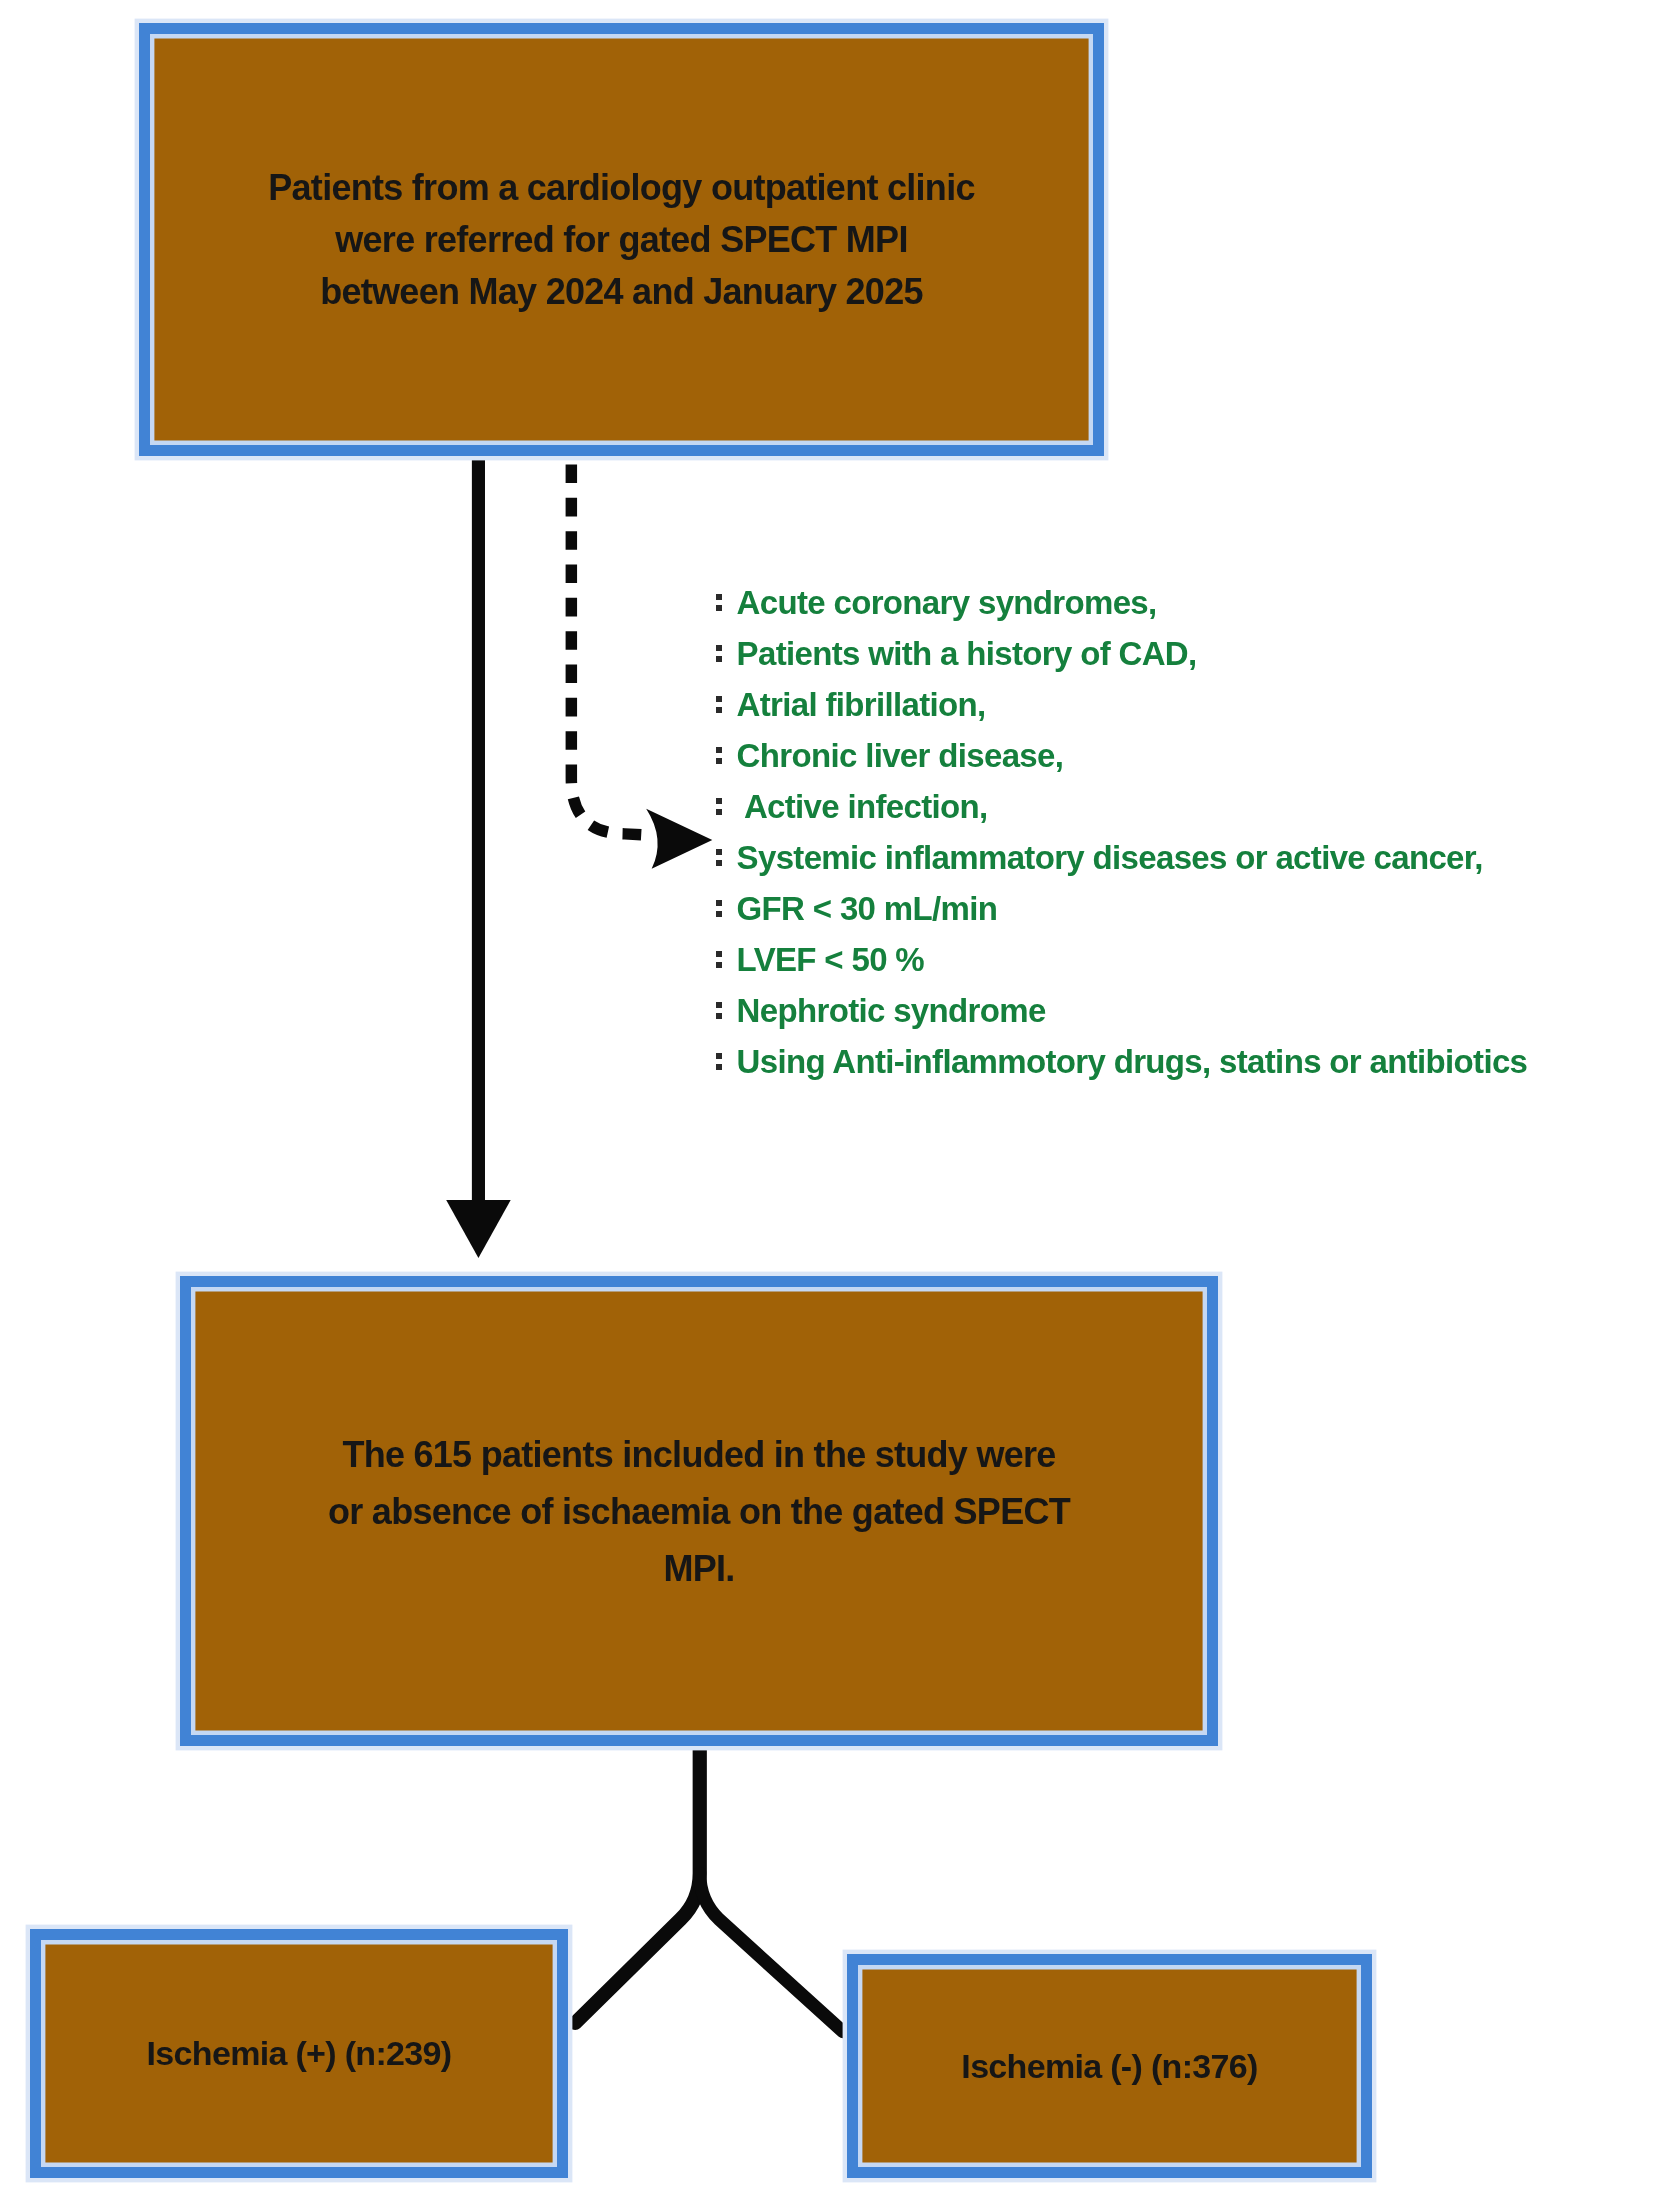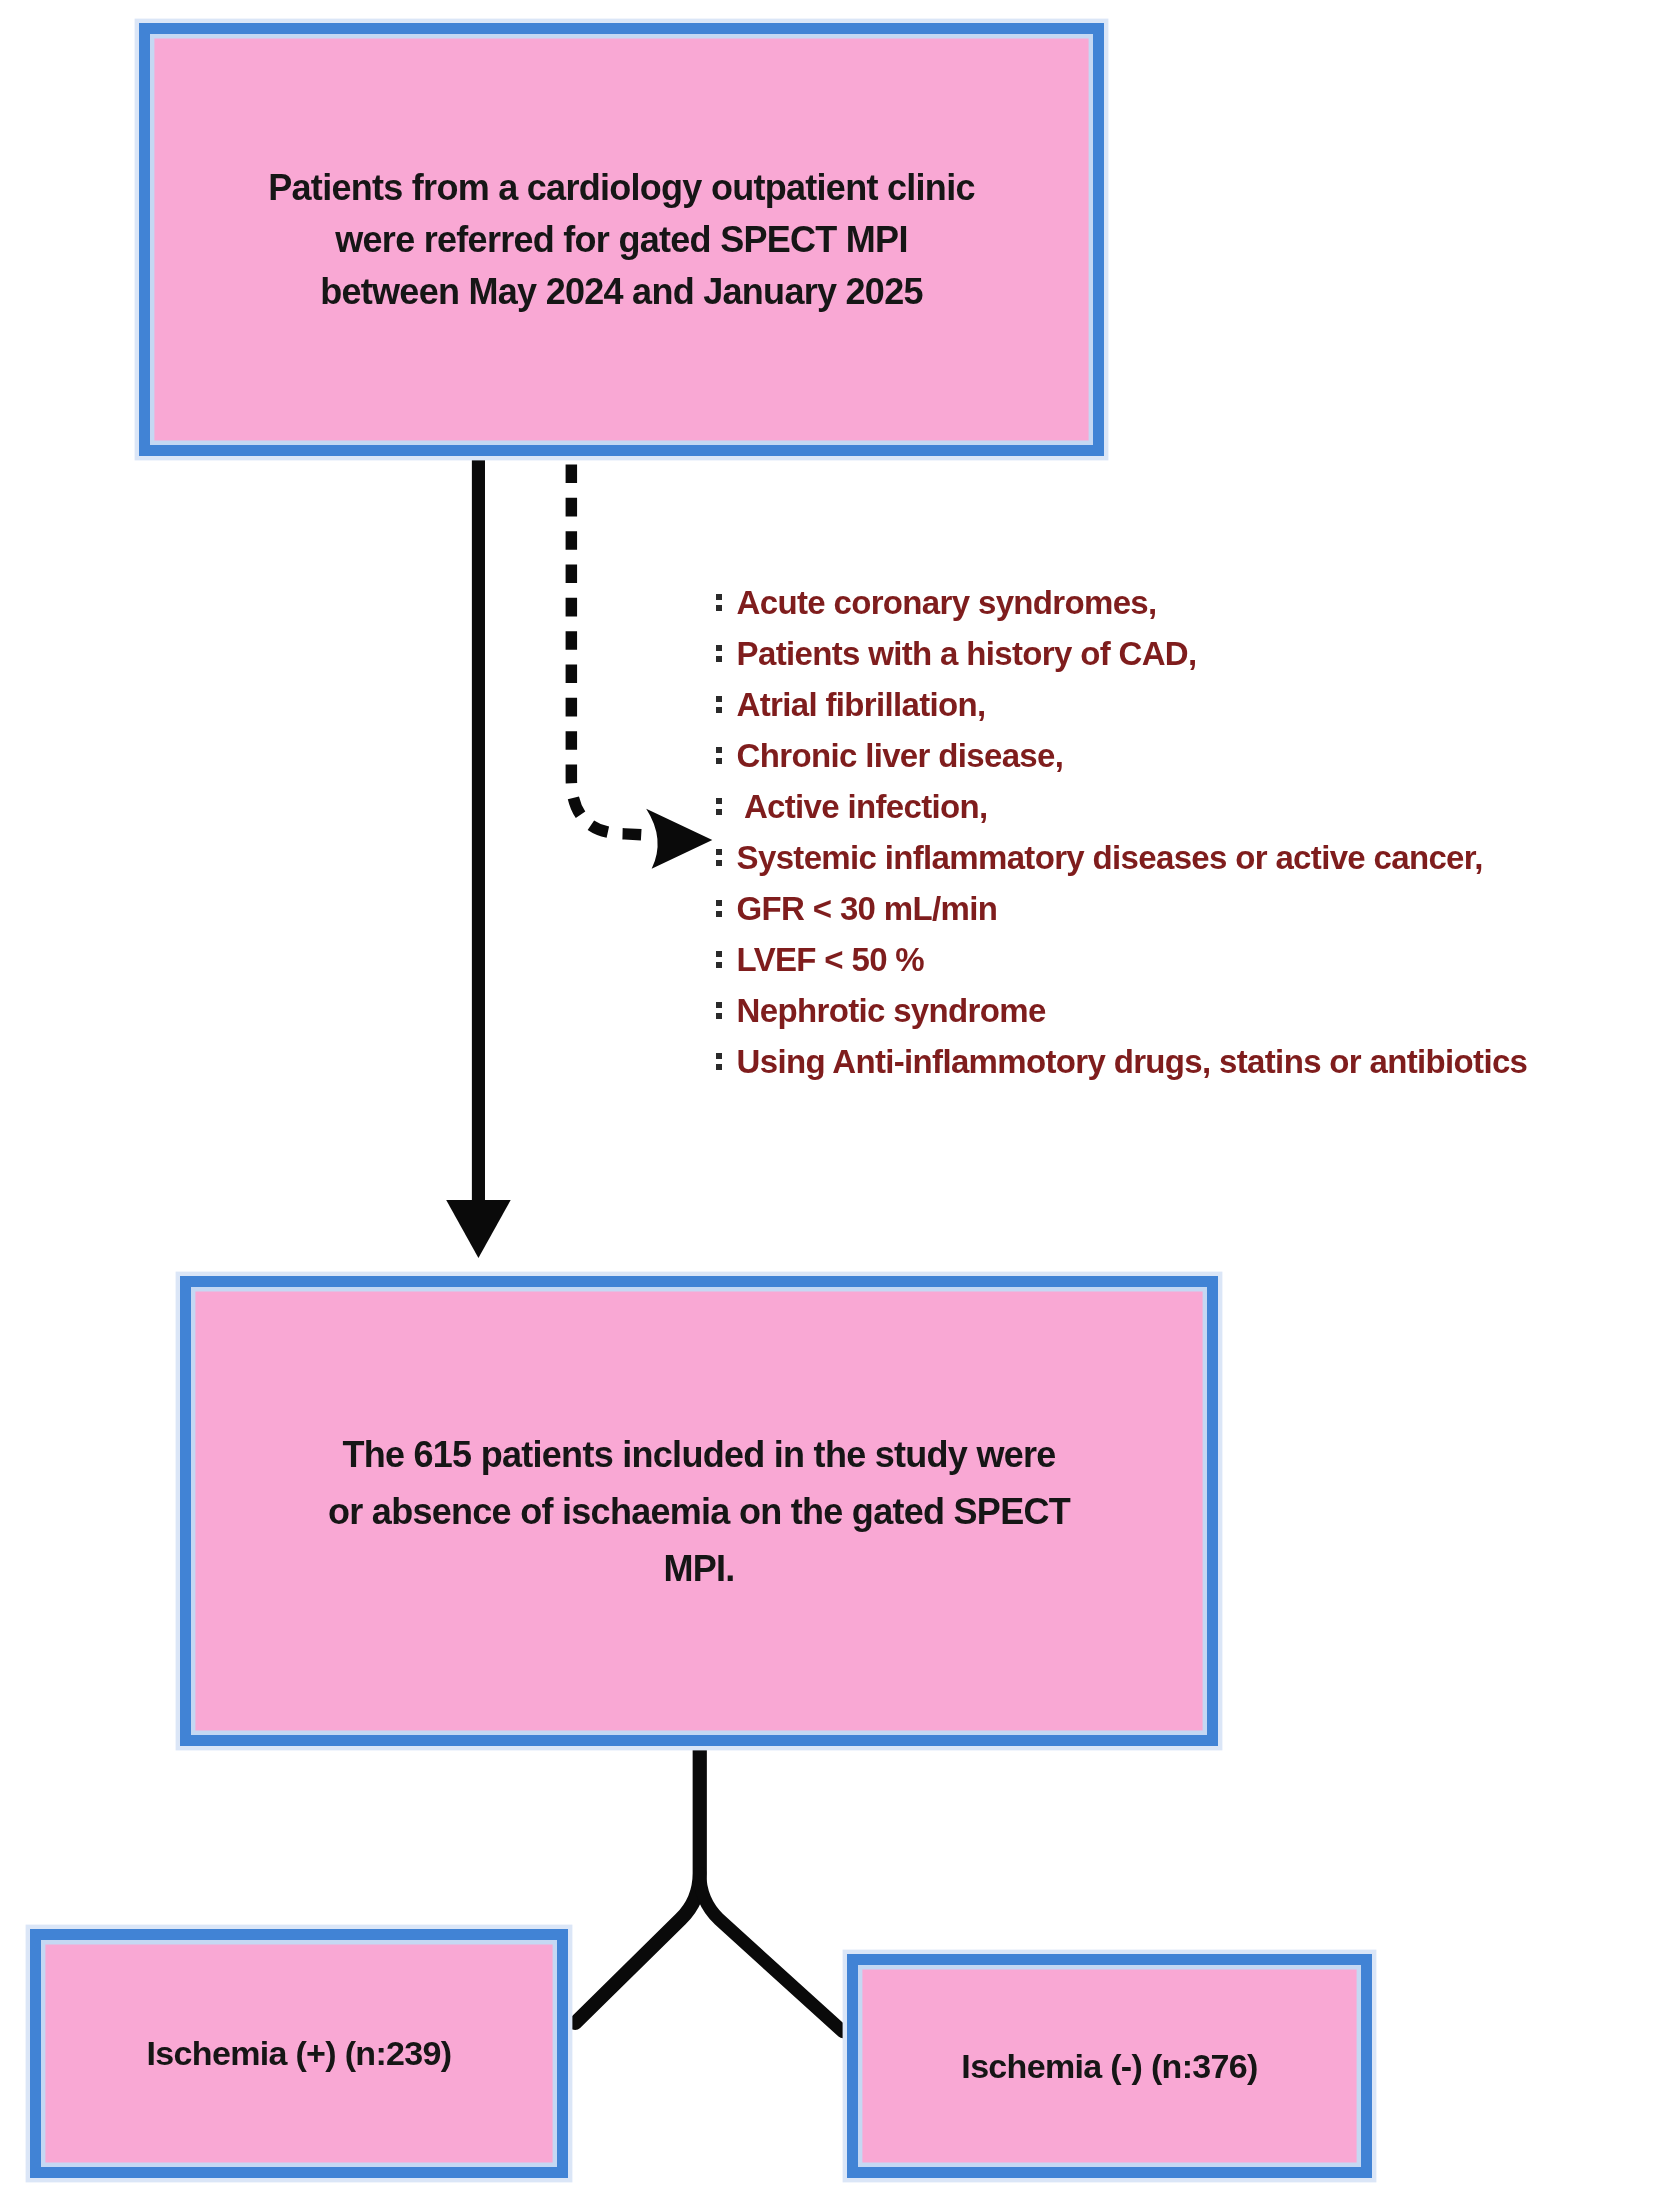--- a/index.html
+++ b/index.html
@@ -8,21 +8,21 @@
     width:1676px;height:2194px;
     background:#ffffff;
     font-family:"Liberation Sans", sans-serif;
     color:#161616;
     overflow:hidden;
   }
   .flowbox{
     position:absolute;
     box-sizing:border-box;
     border:11px solid #4183d5;
-    background:#f9a8d4;
+    background:#a16207;
     box-shadow:0 0 0 4.4px #dbe6f7, inset 0 0 0 4.4px #c5d8f3;
     display:flex;
     align-items:center;
     justify-content:center;
     text-align:center;
   }
   .box-text{
     font-weight:700;
     letter-spacing:-0.02em;
     color:#161616;
@@ -54,21 +54,21 @@
     gap:4.4px;
     margin-right:14px;
     flex:0 0 auto;
   }
   .sq-bullet i{display:block;width:6px;height:6px;background:#2a2a2a;}
   .ex-label{
     font-size:33px;
     font-weight:700;
     letter-spacing:-0.02em;
     white-space:pre;
-    color:#7f1d1d;
+    color:#15803d;
   }
 </style>
 </head>
 <body>
 
 <div class="canvas">
 
   <svg class="svg-layer" viewBox="0 0 3066 4015">
 
     <g>

